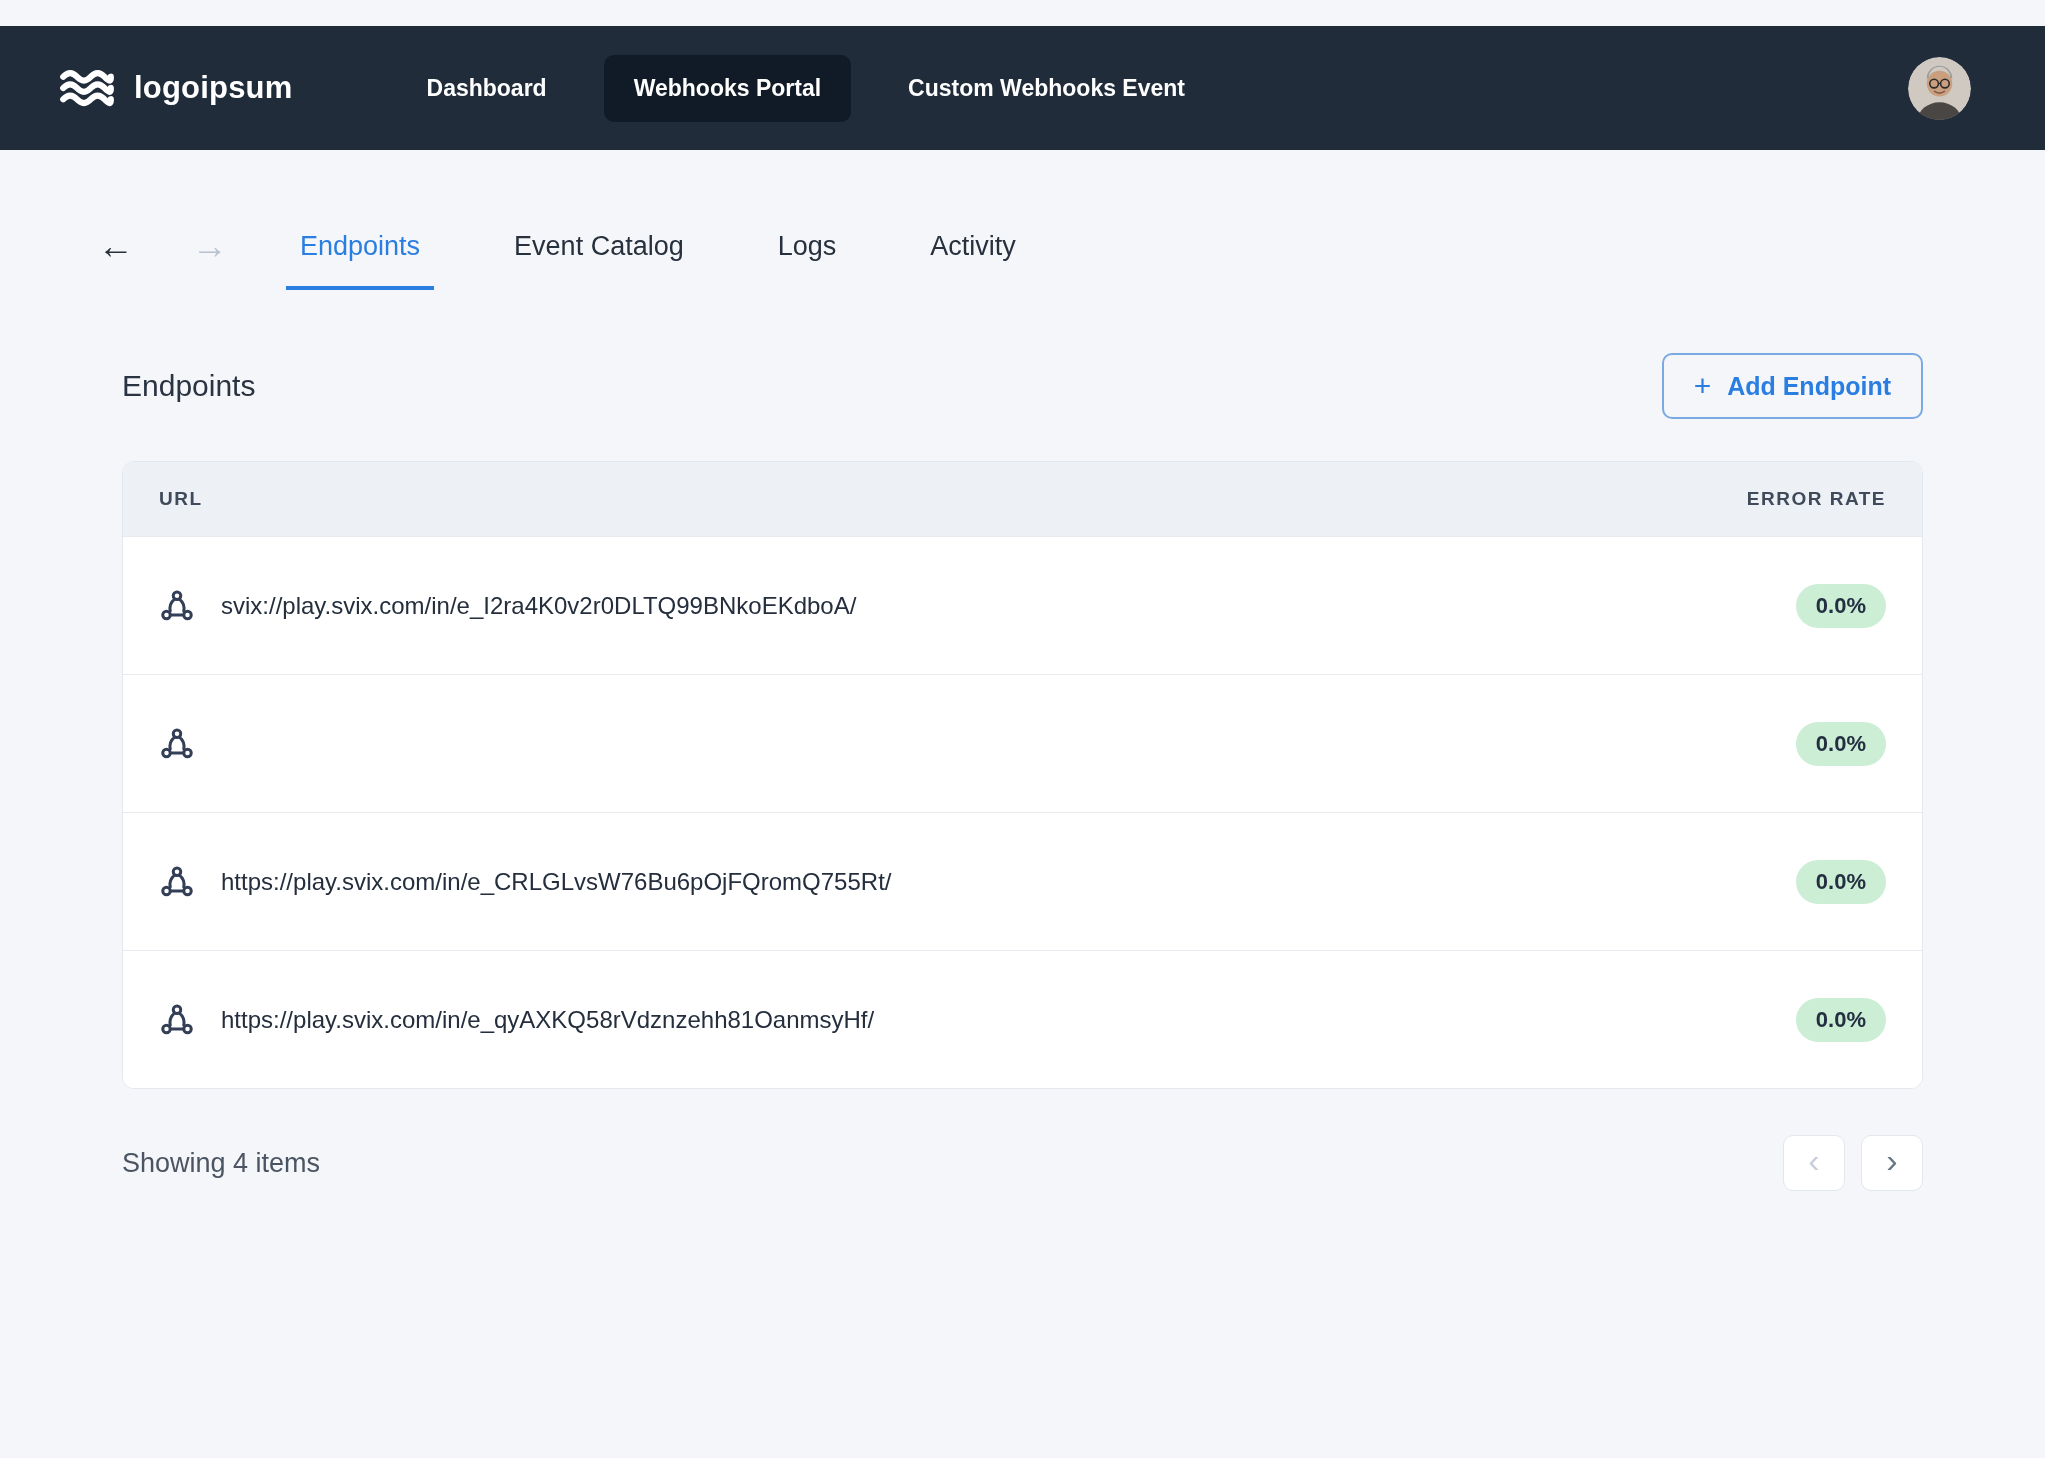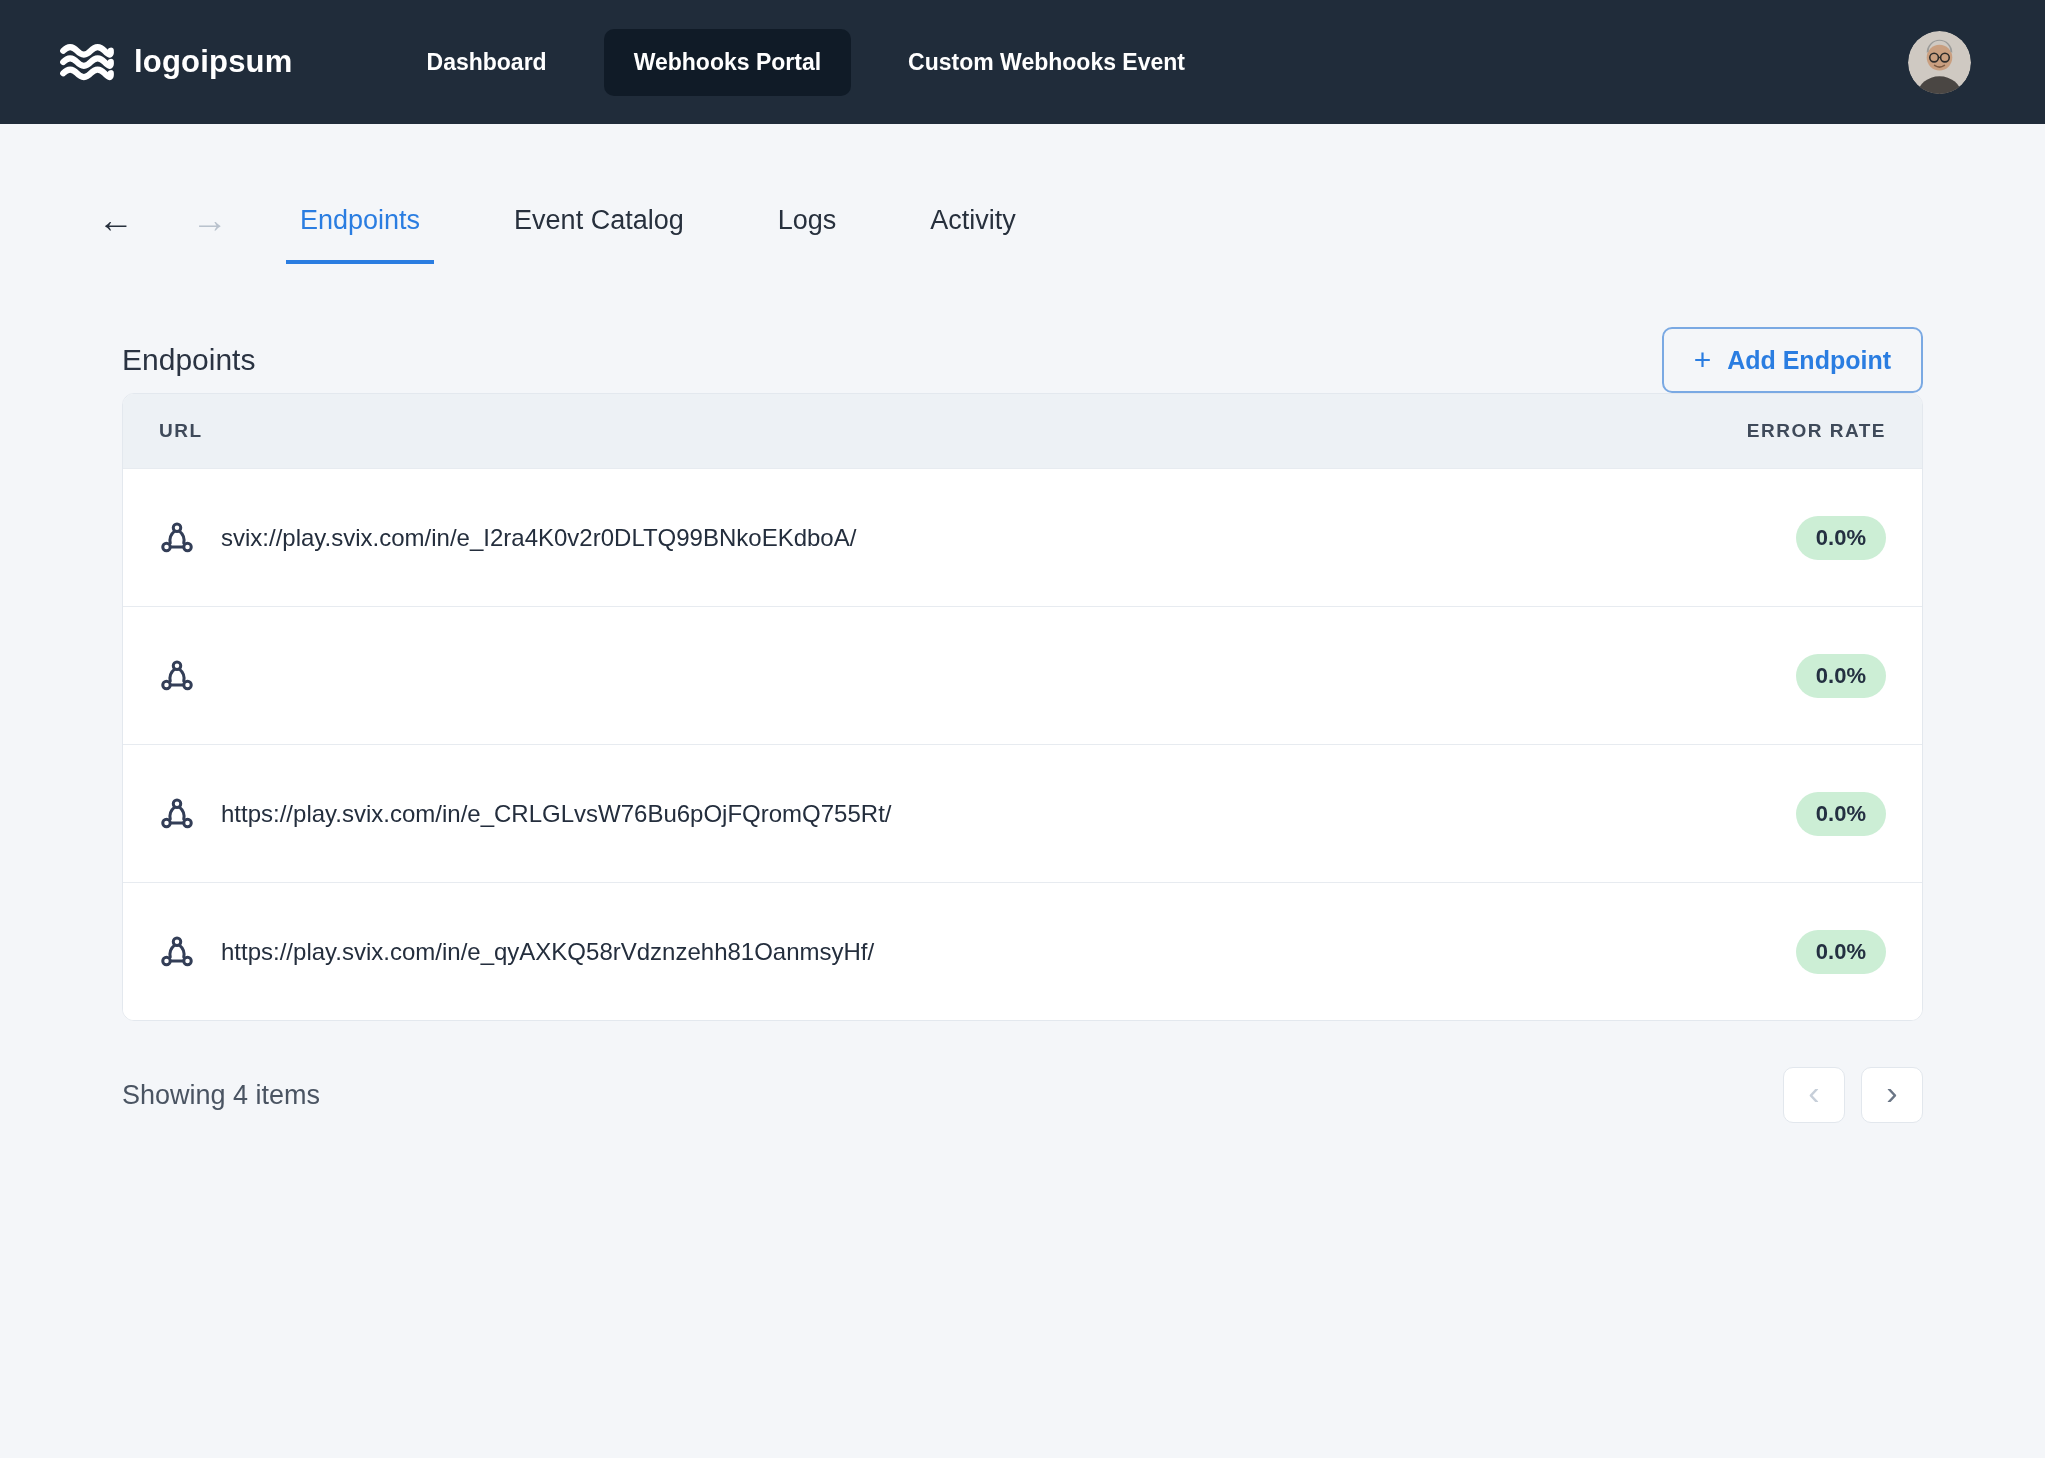--- a/index.html
+++ b/index.html
@@ -11,20 +11,21 @@
     overflow: hidden;
   }
 
   
   .topbar {
     height: 124px;
     background: #202c3a;
     display: flex;
     align-items: center;
     padding: 0 74px 0 56px;
+    margin-top: 26px;
   }
   .logo { display: flex; align-items: center; gap: 16px; }
   .logo-mark { width: 62px; height: 50px; display: block; }
   .logo-text { color: #ffffff; font-size: 31px; font-weight: 700; letter-spacing: 0.2px; }
   .topnav { display: flex; align-items: center; margin-left: 104px; gap: 27px; }
   .topnav-item {
     color: #ffffff; font-size: 23px; font-weight: 700;
     padding: 20px 30px; border-radius: 10px; cursor: pointer;
     background: transparent; border: none; font-family: inherit;
   }
@@ -62,21 +63,21 @@
   .add-btn {
     display: flex; align-items: center; gap: 16px;
     border: 2px solid #7aa9e3; background: transparent; border-radius: 10px;
     color: #2a7de1; font-size: 25px; font-weight: 700;
     padding: 16px 30px; cursor: pointer; font-family: inherit;
   }
   .add-btn .plus { font-size: 30px; font-weight: 400; line-height: 1; }
 
   
   .table-card {
-    background: #ffffff;
+    margin-top: 42px; background: #ffffff;
     border: 1px solid #e3e8ee; border-radius: 12px; overflow: hidden;
   }
   .table-head {
     display: flex; justify-content: space-between; align-items: center;
     background: #edf1f5; padding: 26px 36px;
   }
   .col-label {
     font-size: 19px; font-weight: 700; letter-spacing: 1.5px;
     color: #3f4a5a; text-transform: uppercase;
   }

